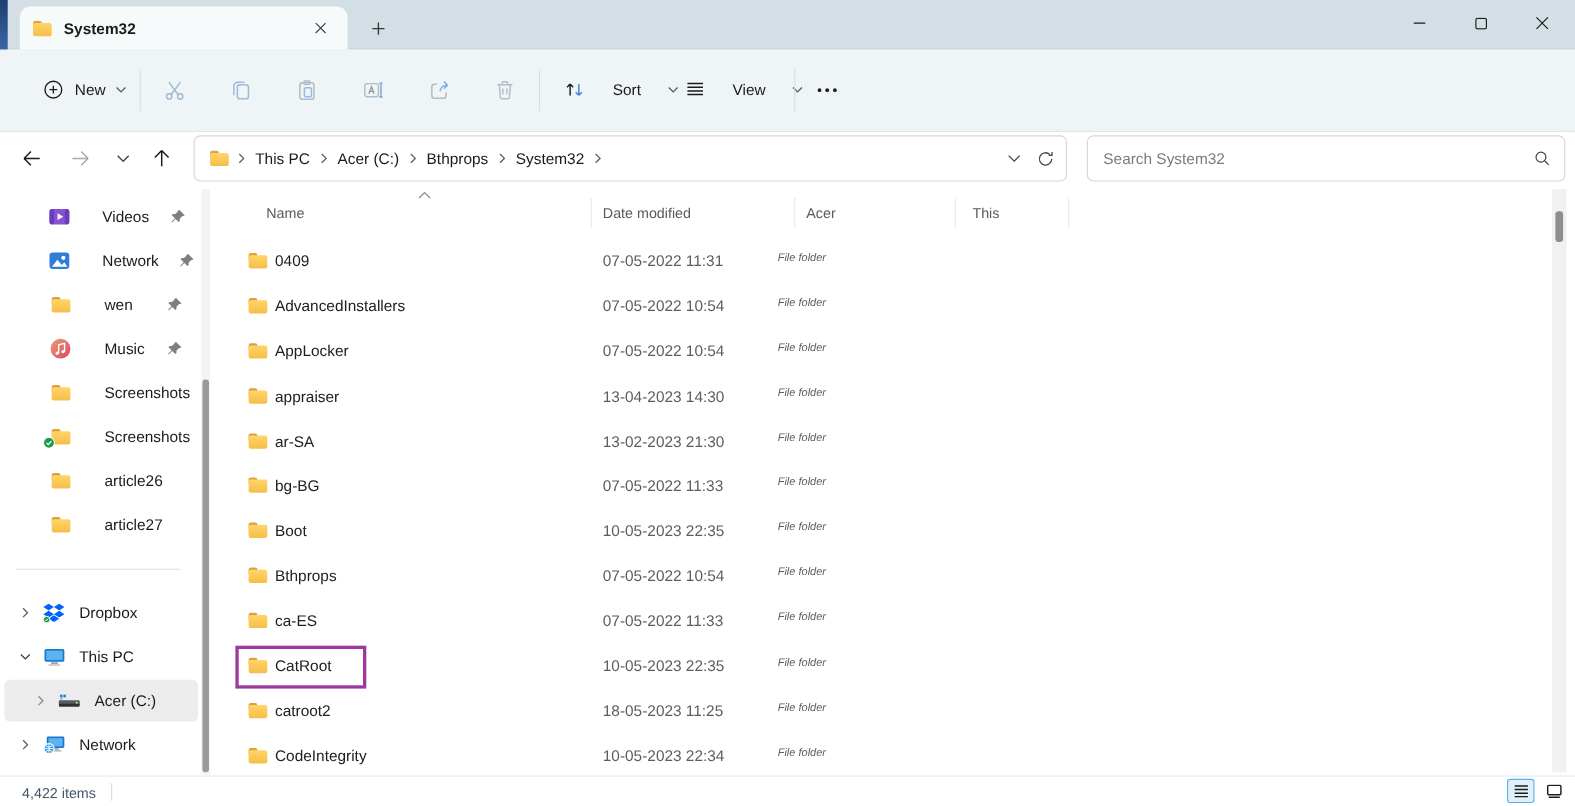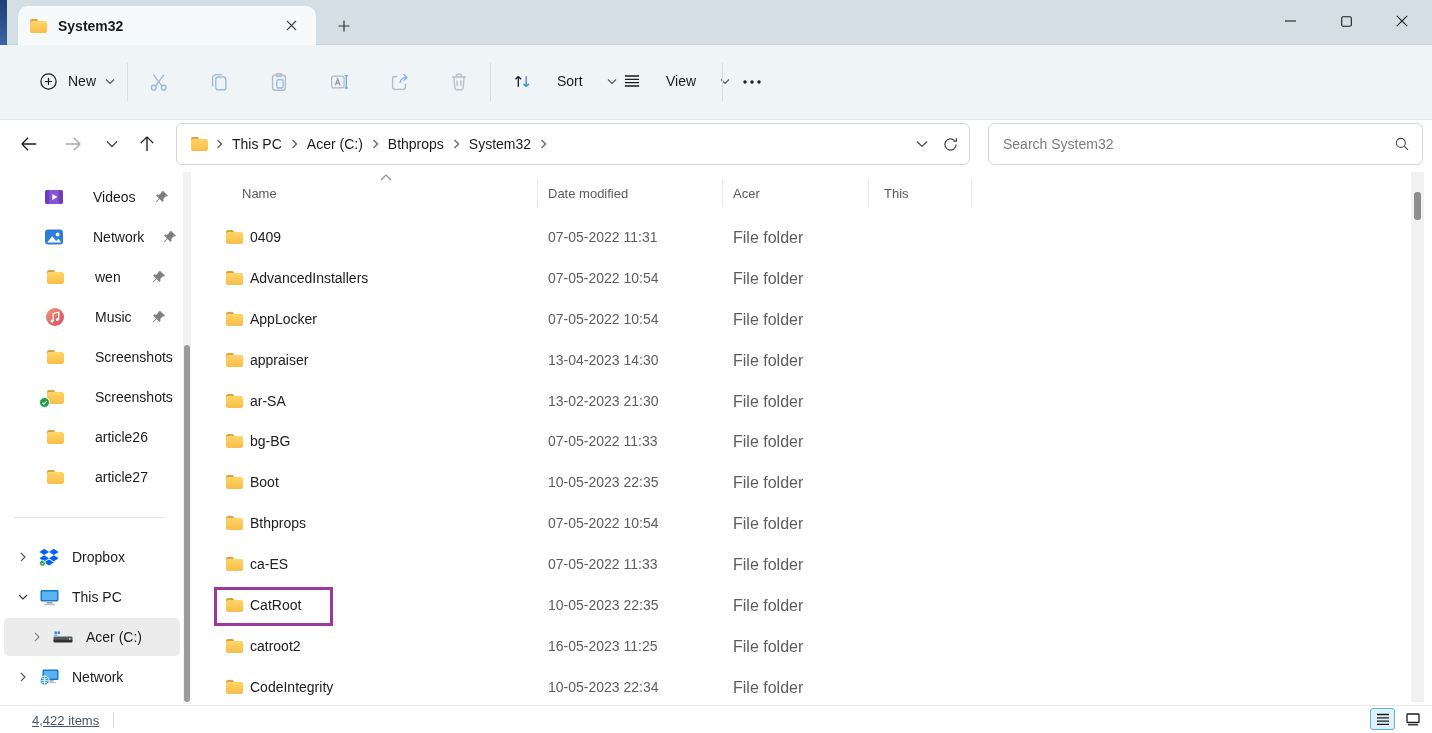--- a/index.html
+++ b/index.html
@@ -50,27 +50,27 @@
   .col-label{position:absolute;top:8px;}
   .col-sep{position:absolute;top:2px;width:1px;height:27px;background:#e8e8e8;}
   .sort-caret{position:absolute;left:180px;top:-4px;}
   .row{position:absolute;left:200px;width:1205px;height:41px;}
   .fold{width:17px;height:14px;position:relative;display:inline-block;flex:0 0 auto;}
   .fold:before{content:"";position:absolute;left:0;top:0;width:8px;height:6px;border-radius:2px 2px 0 0;background:#dfa03d;}
   .fold:after{content:"";position:absolute;left:0;top:2px;width:17px;height:12px;border-radius:2px;background:linear-gradient(180deg,#ffd567,#f7bd49);}
   .row .fold{position:absolute;left:26px;top:13px;}
   .fname{position:absolute;left:50px;top:12px;font-size:14px;color:#202020;}
   .fdate{position:absolute;left:348px;top:12px;font-size:14px;color:#5d5d5d;}
-  .ftype{position:absolute;left:533px;top:12px;font-size:16px;color:#5d5d5d;}
+  .ftype{position:absolute;left:507px;top:12px;font-size:10px;color:#5d5d5d;font-style:italic;}
   .hlbox{position:absolute;left:14px;top:2px;width:113px;height:33px;border:3px solid #9c3a9c;}
   .main-scrolltrack{position:absolute;left:1411px;top:172px;width:13px;height:530px;background:#f1f1f1;}
   .main-scrollthumb{position:absolute;left:1414px;top:192px;width:7px;height:28px;background:#8e8e8e;border-radius:3px;}
   
   .statusbar{position:absolute;left:0;top:705px;width:1432px;height:28px;background:#fff;border-top:1px solid #e8e8e8;display:flex;align-items:center;}
-  .status-count{margin-left:32px;font-size:13px;color:#44566b;text-decoration:underline;}
+  .status-count{margin-left:20px;font-size:13px;color:#44566b;}
   .status-sep{width:1px;height:16px;background:#dcdcdc;margin-left:14px;}
   .view-btns{position:absolute;right:7px;top:708px;display:flex;gap:5px;}
   .vbtn{width:25px;height:22px;border-radius:3px;display:flex;align-items:center;justify-content:center;box-sizing:border-box;}
   .vbtn.active{background:#dff0fb;border:1.5px solid #58b2e8;}
   .sync-badge{position:absolute;left:-5px;bottom:-4px;}
   svg{display:block;}
 </style>
 </head>
 <body>
 
@@ -530,21 +530,21 @@
   <div class="row" style="top:585px">
     <span class="hlbox"></span>
     <span class="fold"></span>
     <span class="fname">CatRoot</span>
     <span class="fdate">10-05-2023 22:35</span>
     <span class="ftype">File folder</span>
   </div>
   <div class="row" style="top:626px">
     <span class="fold"></span>
     <span class="fname">catroot2</span>
-    <span class="fdate">16-05-2023 11:25</span>
+    <span class="fdate">18-05-2023 11:25</span>
     <span class="ftype">File folder</span>
   </div>
   <div class="row" style="top:667px">
     <span class="fold"></span>
     <span class="fname">CodeIntegrity</span>
     <span class="fdate">10-05-2023 22:34</span>
     <span class="ftype">File folder</span>
   </div>
 
   <div class="main-scrolltrack"></div>

